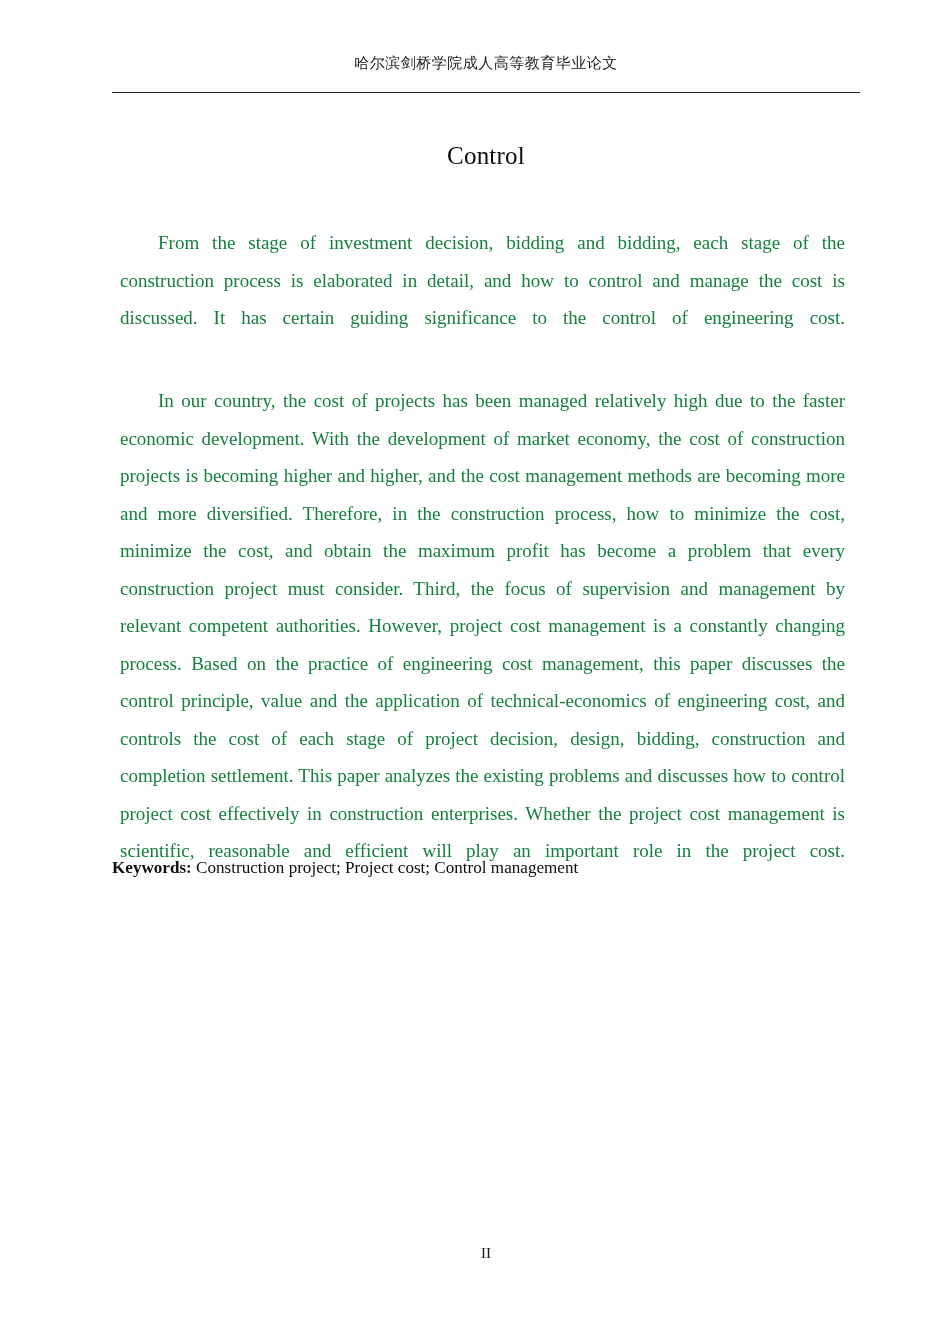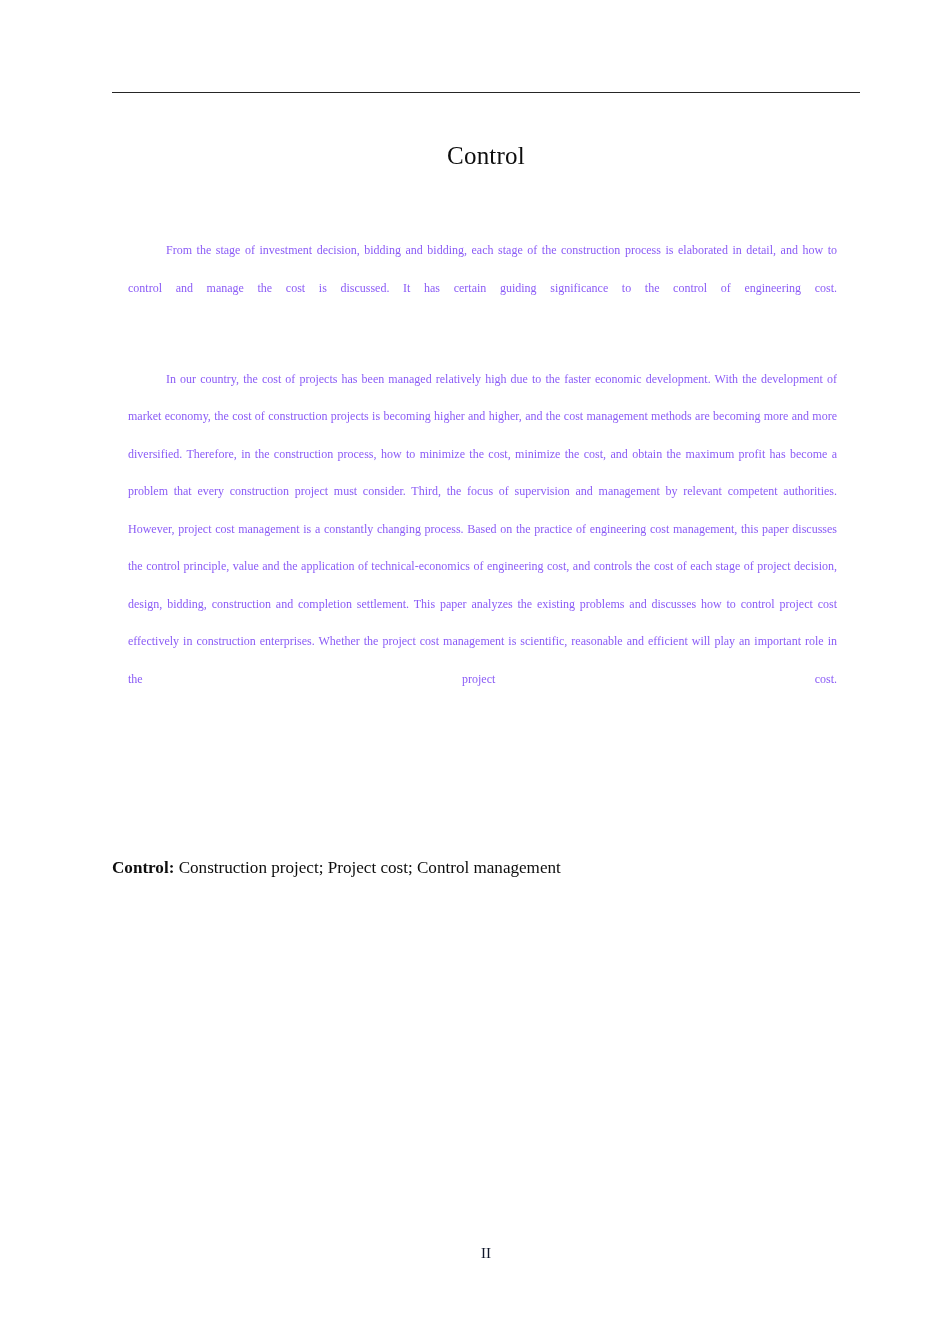--- a/index.html
+++ b/index.html
@@ -66,27 +66,27 @@
 
   
   .body-block {
     position: absolute;
     left: 112px;
     top: 216px;
     width: 741px;
   }
 
   .para {
-    margin: 16px;
+    margin: 8px;
     text-align: justify;
     text-justify: inter-word;
     text-indent: 38px;
-    font-size: 12px;
+    font-size: 19px;
     line-height: 37.5px;
-    color: #8b5cf6;
+    color: #15803d;
     hyphens: none;
     word-spacing: 0.1px;
   }
   .para + .para {
     margin-top: 0;
   }
   
   .para:after {
     content: "";
     display: inline-block;
@@ -122,31 +122,34 @@
     font-size: 15px;
     line-height: 20px;
     color: #0f172a;
   }
 </style>
 </head>
 <body>
 
 <div class="page">
 
+  <div class="page-header">
+    <span class="page-header-text">哈尔滨剑桥学院成人高等教育毕业论文</span>
+  </div>
 
   <div class="header-rule"></div>
 
   <h1 class="doc-title">Control</h1>
 
   <div class="body-block">
     <p class="para">From the stage of investment decision, bidding and bidding, each stage of the construction process is elaborated in detail, and how to control and manage the cost is discussed. It has certain guiding significance to the control of engineering cost.</p>
     <p class="para">In our country, the cost of projects has been managed relatively high due to the faster economic development. With the development of market economy, the cost of construction projects is becoming higher and higher, and the cost management methods are becoming more and more diversified. Therefore, in the construction process, how to minimize the cost, minimize the cost, and obtain the maximum profit has become a problem that every construction project must consider. Third, the focus of supervision and management by relevant competent authorities. However, project cost management is a constantly changing process. Based on the practice of engineering cost management, this paper discusses the control principle, value and the application of technical-economics of engineering cost, and controls the cost of each stage of project decision, design, bidding, construction and completion settlement. This paper analyzes the existing problems and discusses how to control project cost effectively in construction enterprises. Whether the project cost management is scientific, reasonable and efficient will play an important role in the project cost.</p>
   </div>
 
   <div class="keywords">
-    <span class="keywords-label">Control:</span><span>&nbsp;</span><span class="keywords-value">Construction project; Project cost; Control management</span>
+    <span class="keywords-label">Keywords:</span><span>&nbsp;</span><span class="keywords-value">Construction project; Project cost; Control management</span>
   </div>
 
   <div class="page-footer">
     <span class="page-number">II</span>
   </div>
 
 </div>
 
 </body></html>

